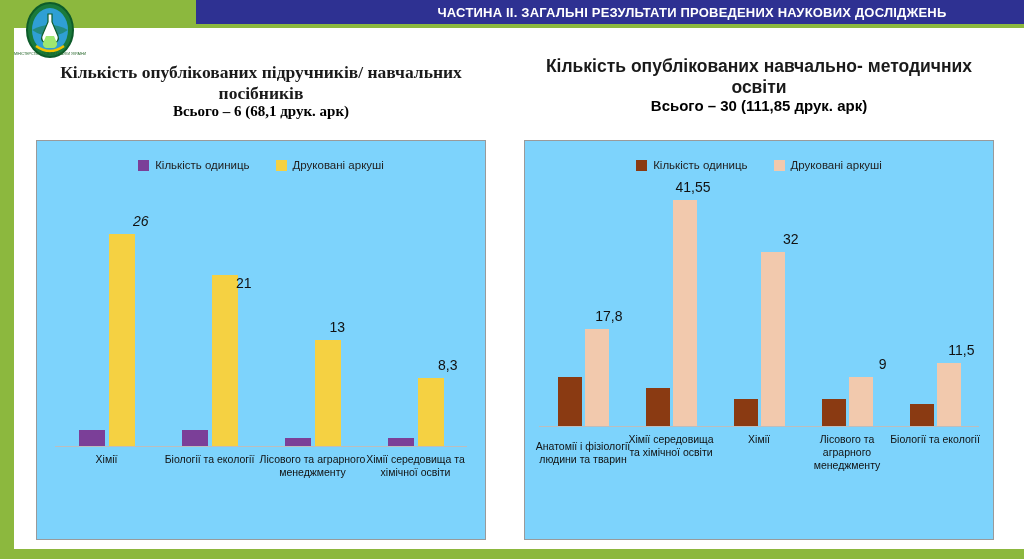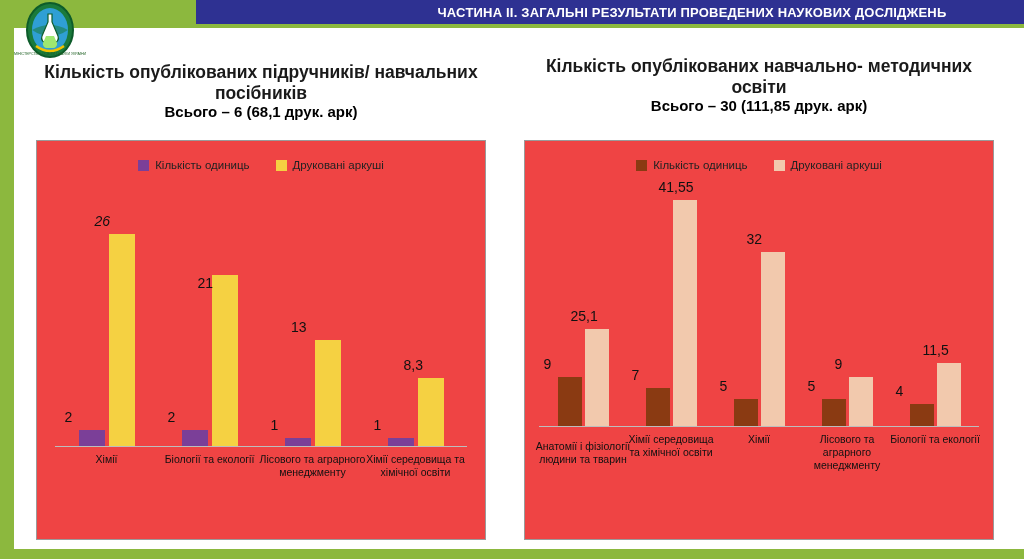--- a/index.html
+++ b/index.html
@@ -64,40 +64,40 @@
     text-align: center;
     font-size: 3.6px;
     color: #1b5e20;
     line-height: 1.25;
   }
   
   .panel {
     position: absolute;
     top: 140px;
     height: 400px;
-    background: #ef4444;
+    background: #7dd3fc;
     border: 1px solid #9a9a9a;
   }
   #panel-left { left: 36px; width: 450px; }
   #panel-right { left: 524px; width: 470px; }
 
   .chart-title {
     position: absolute;
     text-align: center;
     font-size: 17.5px;
     font-weight: bold;
     color: #1a1a1a;
     line-height: 1.18;
   }
   .chart-sub {
     font-size: 15px;
     font-weight: bold;
     color: #000000;
   }
-  #title-left { left: 36px; top: 62px; width: 450px; }
+  #title-left { left: 36px; top: 62px; width: 450px; font-family: Liberation Serif, serif; }
   #title-right { left: 520px; top: 56px; width: 478px; }
 
   
   .legend {
     position: absolute;
     top: 18px;
     display: flex;
     gap: 26px;
     align-items: center;
     justify-content: center;
@@ -120,21 +120,21 @@
     position: absolute;
     background: #bdbdbd;
     height: 1px;
   }
   .bar {
     position: absolute;
     bottom: 0;
   }
   .bar-label {
     position: absolute;
-    text-align: left;
+    text-align: right;
     font-size: 14px;
     color: #111;
     white-space: nowrap;
   }
   .cat-label {
     position: absolute;
     text-align: center;
     font-size: 10.5px;
     color: #111;
     line-height: 1.22;
@@ -219,21 +219,21 @@
       <div class="legend-item">
         <span class="legend-swatch" id="sw-r1" style="background: rgb(242, 201, 173);"></span>
         <span>Друковані аркуші</span>
       </div>
     </div>
     <div class="plot" id="plot-right">
         <div class="axis-line" style="left: 14px; width: 440px; top: 285px;"></div>
         <div class="bar" style="left: 32.5px; width: 24px; height: 49px; top: 236px; background: rgb(138, 58, 18);"></div>
         <div class="bar-label" style="left: 18.5px; width: 52px; top: 215px;">9</div>
         <div class="bar" style="left: 59.5px; width: 24px; height: 96.9111px; top: 188.089px; background: rgb(242, 201, 173);"></div>
-        <div class="bar-label" style="left: 45.5px; width: 52px; top: 167.089px;">25,1</div>
+        <div class="bar-label" style="left: 45.5px; width: 52px; top: 167.089px;">17,8</div>
         <div class="cat-label" style="left: 10px; width: 96px; top: 292px; margin-top: 7px;">Анатомії і фізіології людини та тварин</div>
         <div class="bar" style="left: 120.5px; width: 24px; height: 38.1111px; top: 246.889px; background: rgb(138, 58, 18);"></div>
         <div class="bar-label" style="left: 106.5px; width: 52px; top: 225.889px;">7</div>
         <div class="bar" style="left: 147.5px; width: 24px; height: 226.217px; top: 58.7833px; background: rgb(242, 201, 173);"></div>
         <div class="bar-label" style="left: 133.5px; width: 52px; top: 37.7833px;">41,55</div>
         <div class="cat-label" style="left: 98px; width: 96px; top: 292px;">Хімії середовища та хімічної освіти</div>
         <div class="bar" style="left: 208.5px; width: 24px; height: 27.2222px; top: 257.778px; background: rgb(138, 58, 18);"></div>
         <div class="bar-label" style="left: 194.5px; width: 52px; top: 236.778px;">5</div>
         <div class="bar" style="left: 235.5px; width: 24px; height: 174.222px; top: 110.778px; background: rgb(242, 201, 173);"></div>
         <div class="bar-label" style="left: 221.5px; width: 52px; top: 89.7778px;">32</div>

